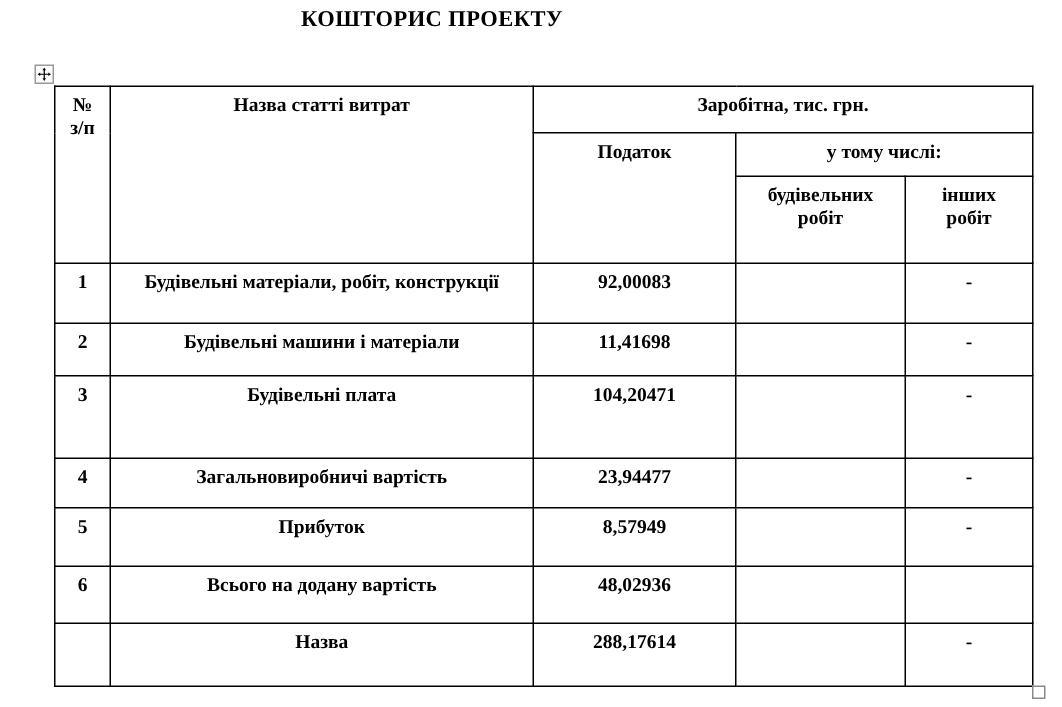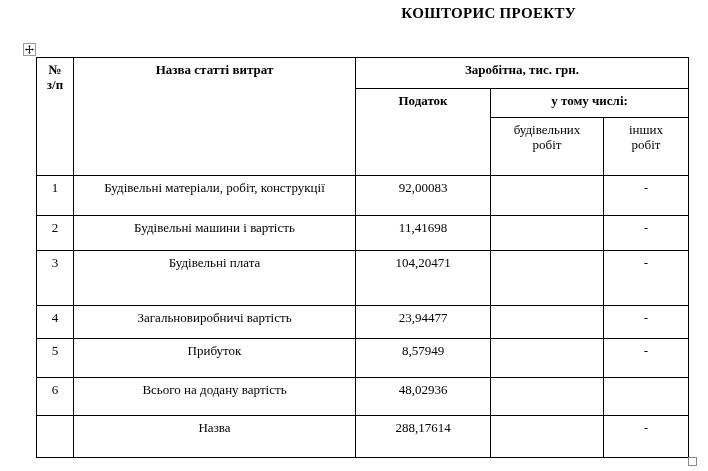--- a/index.html
+++ b/index.html
@@ -3,42 +3,42 @@
 <meta charset="utf-8">
 <style>
   html,body { margin:0; padding:0; }
   body {
     width:708px; height:471px; position:relative; overflow:hidden;
     background:#ffffff; color:#000;
     font-family:"Liberation Serif","DejaVu Serif",serif;
   }
   .title {
     position:absolute; top:5px; left:0; width:576px;
-    text-align:right; font-size:15px; font-weight:bold; letter-spacing:.3px;
+    text-align:center; font-size:15px; font-weight:bold; letter-spacing:.3px;
   }
   .move-handle {
     position:absolute; left:23px; top:43px; width:13px; height:13px;
     box-sizing:border-box; border:1px solid #9a9a9a; background:#fbfbfb;
     display:flex; align-items:center; justify-content:center; cursor:move;
   }
   .move-handle svg { display:block; }
   .resize-handle {
     position:absolute; left:688px; top:457px; width:9px; height:9px;
     box-sizing:border-box; border:1px solid #8a8a8a; background:#ffffff;
     cursor:nwse-resize;
   }
   table.estimate {
     position:absolute; left:36px; top:57px; width:652px;
     border-collapse:collapse; table-layout:fixed;
   }
   col.c1{width:37px} col.c2{width:282px} col.c3{width:135px} col.c4{width:113px} col.c5{width:85px}
   .estimate th, .estimate td {
     border:1px solid #000; box-sizing:border-box;
     vertical-align:top; font-size:13px; line-height:1.15;
-    padding:5px 3px 2px; font-weight:normal; text-align:center;
+    padding:5px 3px 2px; font-weight:bold; text-align:center;
     overflow:hidden;
   }
   .estimate th.b { font-weight:bold; }
   .pre { white-space:pre-line; }
   .name-cell { text-align:left; padding-left:7px; padding-right:6px; }
   .num-cell { text-align:left; padding-left:10px; }
   tr.h-a{height:31px} tr.h-b{height:29px} tr.h-c{height:58px}
   tr.r1{height:40px} tr.r2{height:35px} tr.r3{height:55px} tr.r4{height:33px}
   tr.r5{height:39px} tr.r6{height:38px} tr.r7{height:42px}
 </style>
@@ -92,21 +92,21 @@
 
     <tr class="r1">
       <td class="num-cell">1</td>
       <td class="name-cell">Будівельні матеріали, робіт, конструкції</td>
       <td>92,00083</td>
       <td></td>
       <td>-</td>
     </tr>
     <tr class="r2">
       <td class="num-cell">2</td>
-      <td class="name-cell">Будівельні машини і вартість</td>
+      <td class="name-cell">Будівельні машини і матеріали</td>
       <td>11,41698</td>
       <td></td>
       <td>-</td>
     </tr>
     <tr class="r3">
       <td class="num-cell">3</td>
       <td class="name-cell">Будівельні плата</td>
       <td>104,20471</td>
       <td></td>
       <td>-</td>

